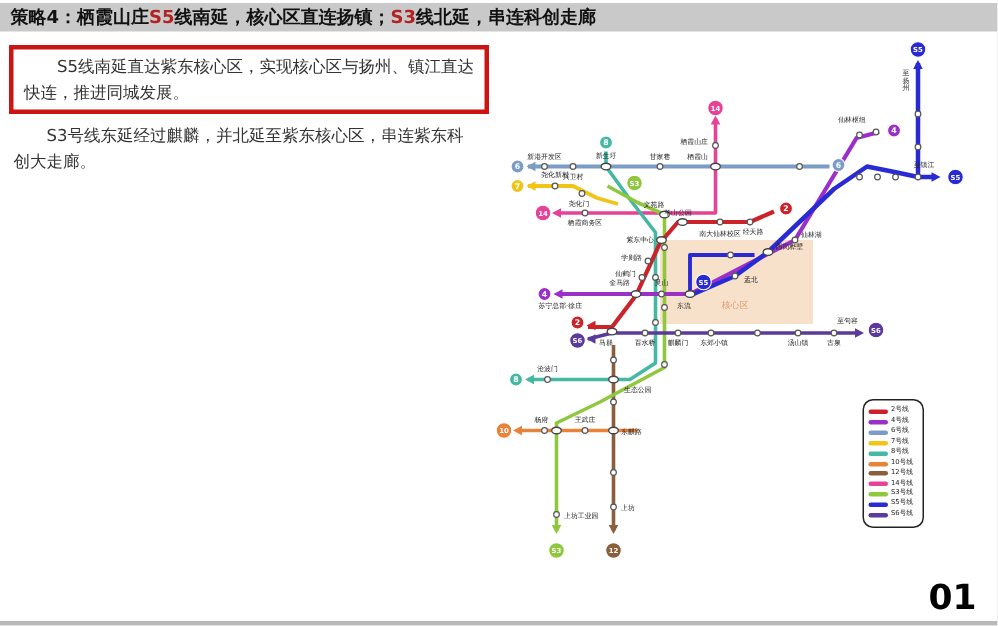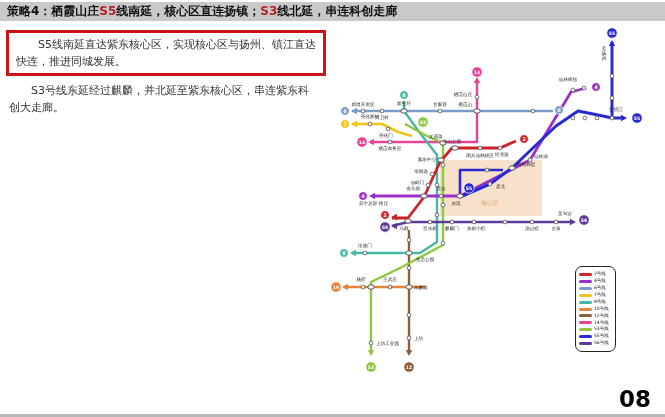--- a/index.html
+++ b/index.html
@@ -241,14 +241,14 @@
       <div class="legend-row">
         <span class="legend-swatch" style="background: rgb(42, 42, 212);"></span>
         <span class="legend-label">S5号线</span>
       </div>
       <div class="legend-row">
         <span class="legend-swatch" style="background: rgb(91, 58, 155);"></span>
         <span class="legend-label">S6号线</span>
       </div>
     </div>
 
-  <div class="page-number">08</div>
+  <div class="page-number">01</div>
 </div>
 
 </body></html>

